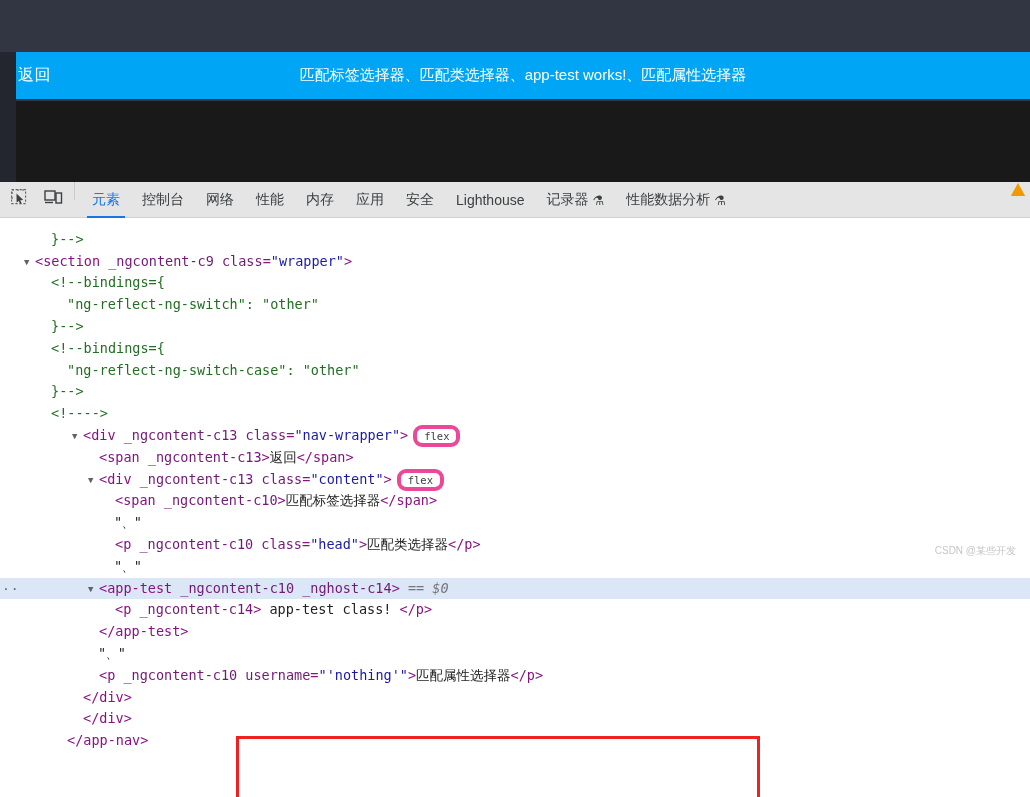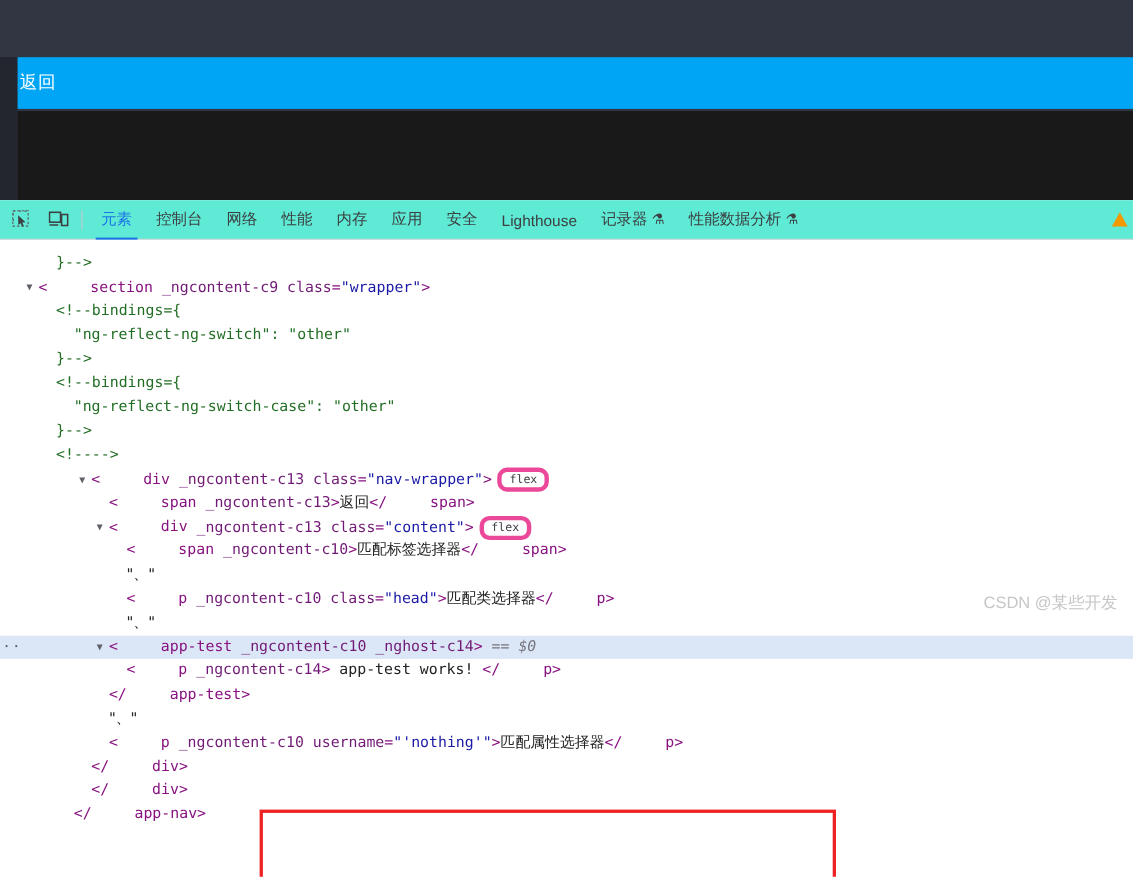--- a/index.html
+++ b/index.html
@@ -23,22 +23,22 @@
   }
   .nav-content{
     position:absolute;left:0;right:0;text-align:center;color:#ffffff;font-size:15px;
     white-space:nowrap;
   }
   .page-body{position:absolute;left:16px;top:101px;width:1014px;height:81px;background:#191919;}
 
   
   .devtools{position:absolute;left:0;top:182px;width:1030px;height:615px;background:#ffffff;}
   .dt-toolbar{
-    position:relative;height:36px;background:#5eead4;border-bottom:1px solid #cdd0d4;
-    display:flex;align-items:center;box-sizing:border-box;
+    position:relative;height:36px;background:#e5e5e5;border-bottom:1px solid #cdd0d4;
+    display:flex;align-items:flex-start;box-sizing:border-box;
   }
   .icon-btn{
     width:30px;height:30px;margin-left:4px;display:flex;align-items:center;justify-content:center;
     cursor:pointer;border-radius:3px;
   }
   .icon-btn svg{display:block;}
   .tb-sep{width:1px;height:18px;background:#c6c9cd;margin:0 6px;}
   .tabs{display:flex;align-items:center;height:36px;}
   .tab{
     position:relative;height:36px;display:flex;align-items:center;gap:4px;
@@ -61,55 +61,56 @@
   .row{
     position:relative;height:21.8px;line-height:21.8px;white-space:nowrap;
     padding-left:8px;box-sizing:border-box;
   }
   .row.selected{background:#dbe6f6;}
   .row .ell{
     position:absolute;left:2px;top:0;color:#5f6368;font-size:13px;letter-spacing:1px;
   }
   .tw{display:inline-block;width:11px;color:#5f6368;font-size:9px;transform:translateY(-1px);}
   .tw.empty{color:transparent;}
-  .tag{color:#881280;margin-left:39px;}
+  .tag{color:#881280;}
   .attr{color:#701a75;}
   .val{color:#1a1aa6;}
   .punct{color:#881280;}
   .txt{color:#222222;}
   .cmt{color:#236e25;}
   .dollar{color:#75757d;font-style:italic;}
   .badge{
     display:inline-block;border:4px solid #ec4899;border-radius:9px;
     padding:0 7px;font-size:10.5px;line-height:14px;color:#3c4043;background:#fff;
     vertical-align:middle;margin-left:5px;font-family:"DejaVu Sans Mono","Liberation Mono",monospace;
   }
   .cjk{font-family:"DejaVu Sans","Liberation Sans",sans-serif;}
 
   
   .redbox{
     position:absolute;left:236px;top:518px;width:524px;height:212px;
     border:3px solid #ee2222;box-sizing:border-box;pointer-events:none;z-index:5;
   }
 
   .watermark{
-    position:absolute;right:14px;bottom:6px;color:#c6c6c6;font-size:15px;
+    position:absolute;right:14px;bottom:6px;color:#c6c6c6;font-size:10px;
     font-family:"Liberation Sans",sans-serif;
     text-align:center;
   }
 </style>
 </head>
 <body>
 
 <div class="app">
 
   <div class="page-area">
     <div class="page-left-strip"></div>
     <div class="nav-bar">
       <span class="nav-back">返回</span>
+      <span class="nav-content">匹配标签选择器、匹配类选择器、app-test works!、匹配属性选择器</span>
     </div>
     <div class="page-body"></div>
   </div>
 
   <div class="devtools">
 
     <div class="dt-toolbar">
       <div class="icon-btn">
         <svg width="17" height="17" viewBox="0 0 17 17">
           <path d="M1 1h3M6 1h3M11 1h3M1 3v3M1 8v3" stroke="#5f6368" stroke-width="1.2" fill="none" stroke-dasharray="2 2"></path>
@@ -181,21 +182,21 @@
           <div class="row"><span style="display: inline-block; width: 32px;"></span><span class="tw empty">▼</span><span class="cmt">}--&gt;</span></div>
           <div class="row"><span style="display: inline-block; width: 32px;"></span><span class="tw empty">▼</span><span class="cmt">&lt;!----&gt;</span></div>
           <div class="row"><span style="display: inline-block; width: 64px;"></span><span class="tw">▼</span><span class="punct">&lt;</span><span class="tag">div</span><span class="attr"> _ngcontent-c13</span><span class="attr"> class</span><span class="punct">=</span><span class="val">"nav-wrapper"</span><span class="punct">&gt;</span><span class="badge">flex</span></div>
           <div class="row"><span style="display: inline-block; width: 80px;"></span><span class="tw empty">▼</span><span class="punct">&lt;</span><span class="tag">span</span><span class="attr"> _ngcontent-c13</span><span class="punct">&gt;</span><span class="txt cjk">返回</span><span class="punct">&lt;/</span><span class="tag">span</span><span class="punct">&gt;</span></div>
           <div class="row"><span style="display: inline-block; width: 80px;"></span><span class="tw">▼</span><span class="punct">&lt;</span><span class="tag">div</span><span class="attr"> _ngcontent-c13</span><span class="attr"> class</span><span class="punct">=</span><span class="val">"content"</span><span class="punct">&gt;</span><span class="badge">flex</span></div>
           <div class="row"><span style="display: inline-block; width: 96px;"></span><span class="tw empty">▼</span><span class="punct">&lt;</span><span class="tag">span</span><span class="attr"> _ngcontent-c10</span><span class="punct">&gt;</span><span class="txt cjk">匹配标签选择器</span><span class="punct">&lt;/</span><span class="tag">span</span><span class="punct">&gt;</span></div>
           <div class="row"><span style="display: inline-block; width: 96px;"></span><span class="tw empty">▼</span><span class="txt cjk">"、"</span></div>
           <div class="row"><span style="display: inline-block; width: 96px;"></span><span class="tw empty">▼</span><span class="punct">&lt;</span><span class="tag">p</span><span class="attr"> _ngcontent-c10</span><span class="attr"> class</span><span class="punct">=</span><span class="val">"head"</span><span class="punct">&gt;</span><span class="txt cjk">匹配类选择器</span><span class="punct">&lt;/</span><span class="tag">p</span><span class="punct">&gt;</span></div>
           <div class="row"><span style="display: inline-block; width: 96px;"></span><span class="tw empty">▼</span><span class="txt cjk">"、"</span></div>
           <div class="row selected"><span class="ell">··</span><span style="display: inline-block; width: 80px;"></span><span class="tw">▼</span><span class="punct">&lt;</span><span class="tag">app-test</span><span class="attr"> _ngcontent-c10</span><span class="attr"> _nghost-c14</span><span class="punct">&gt;</span><span class="dollar">  == $0</span></div>
-          <div class="row"><span style="display: inline-block; width: 96px;"></span><span class="tw empty">▼</span><span class="punct">&lt;</span><span class="tag">p</span><span class="attr"> _ngcontent-c14</span><span class="punct">&gt;</span><span class="txt"> app-test works! </span><span class="punct">&lt;/</span><span class="tag">p</span><span class="punct">&gt;</span></div>
+          <div class="row"><span style="display: inline-block; width: 96px;"></span><span class="tw empty">▼</span><span class="punct">&lt;</span><span class="tag">p</span><span class="attr"> _ngcontent-c14</span><span class="punct">&gt;</span><span class="txt"> app-test class! </span><span class="punct">&lt;/</span><span class="tag">p</span><span class="punct">&gt;</span></div>
           <div class="row"><span style="display: inline-block; width: 80px;"></span><span class="tw empty">▼</span><span class="punct">&lt;/</span><span class="tag">app-test</span><span class="punct">&gt;</span></div>
           <div class="row"><span style="display: inline-block; width: 80px;"></span><span class="tw empty">▼</span><span class="txt cjk">"、"</span></div>
           <div class="row"><span style="display: inline-block; width: 80px;"></span><span class="tw empty">▼</span><span class="punct">&lt;</span><span class="tag">p</span><span class="attr"> _ngcontent-c10</span><span class="attr"> username</span><span class="punct">=</span><span class="val">"'nothing'"</span><span class="punct">&gt;</span><span class="txt cjk">匹配属性选择器</span><span class="punct">&lt;/</span><span class="tag">p</span><span class="punct">&gt;</span></div>
           <div class="row"><span style="display: inline-block; width: 64px;"></span><span class="tw empty">▼</span><span class="punct">&lt;/</span><span class="tag">div</span><span class="punct">&gt;</span></div>
           <div class="row"><span style="display: inline-block; width: 64px;"></span><span class="tw empty">▼</span><span class="punct">&lt;/</span><span class="tag">div</span><span class="punct">&gt;</span></div>
           <div class="row"><span style="display: inline-block; width: 48px;"></span><span class="tw empty">▼</span><span class="punct">&lt;/</span><span class="tag">app-nav</span><span class="punct">&gt;</span></div>
           <div class="row"><span style="display: inline-block; width: 32px;"></span><span class="tw empty">▼</span></div>
         </div>
       <div class="redbox"></div>
     </div>

